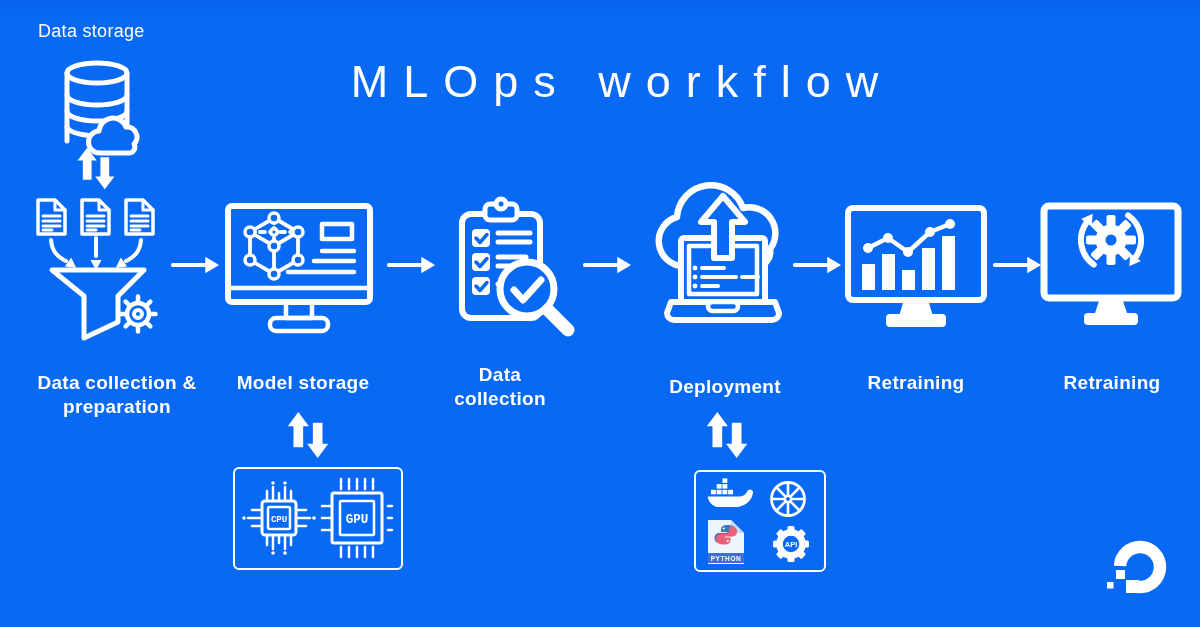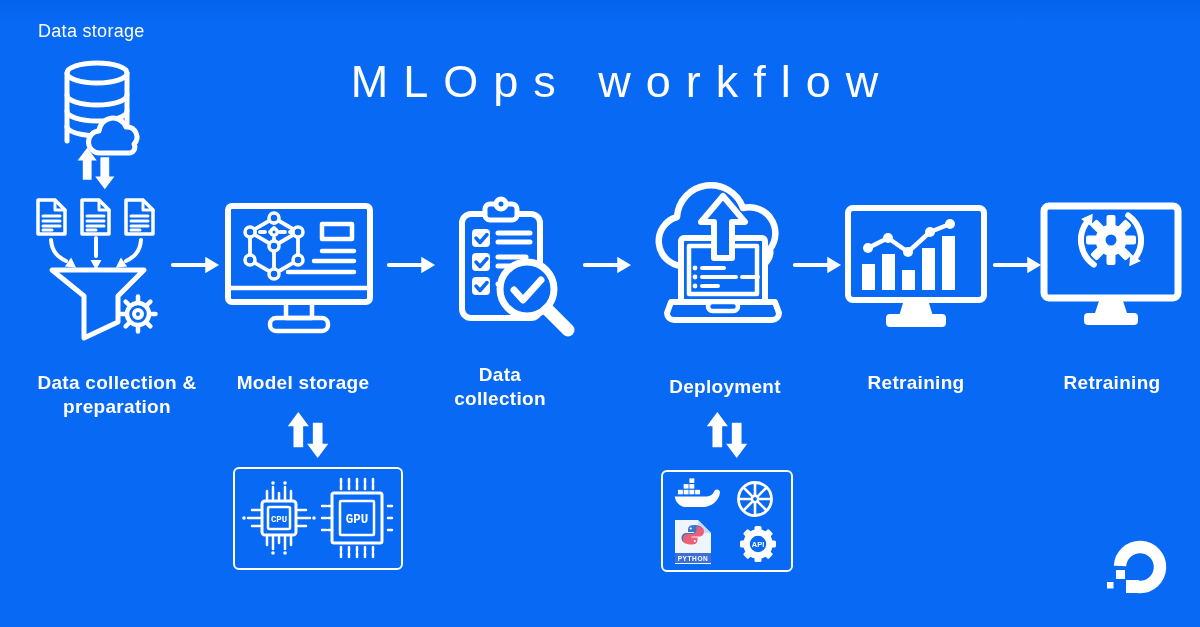--- a/index.html
+++ b/index.html
@@ -289,21 +289,21 @@
           <path d="M-16,-33 v4 M-8,-33 v4 M0,-33 v4 M8,-33 v4 M16,-33 v4"></path>
           <path d="M-16,29 v4 M-8,29 v4 M0,29 v4 M8,29 v4 M16,29 v4"></path>
           <path d="M-16,35 v4 M-8,35 v4 M0,35 v4 M8,35 v4 M16,35 v4"></path>
           <path d="M-35,-12 h4 M-35,0 h4 M-35,12 h4 M-29,-12 h4 M-29,0 h4 M-29,12 h4"></path>
           <path d="M31,-12 h4 M31,0 h4 M31,12 h4"></path>
         </g>
       </g>
     </svg>
   </div>
 
-  <div class="abs box" style="left:661px;top:470px;width:128px;height:98px">
+  <div class="abs box" style="left:694px;top:470px;width:128px;height:98px">
     <svg width="128" height="98" viewBox="0 0 128 98">
       <defs>
         <g id="pysnake">
           <path d="M26,4 C18,4 14,7 14,13 v5 h12 v2 H11 C5,20 1,24 1,30 s4,10 10,10 h5 v-6 c0,-5 4,-9 9,-9 h9 c5,0 9,-4 9,-9 v-3 C43,7 36,4 26,4 z"></path>
           <circle cx="19.5" cy="11" r="2.2" fill="#fff"></circle>
         </g>
       </defs>
       <g transform="translate(10,8) scale(0.82)" fill="#fff">
         <rect x="6" y="12" width="6" height="5.5"></rect>
           <rect x="13" y="12" width="6" height="5.5"></rect>

